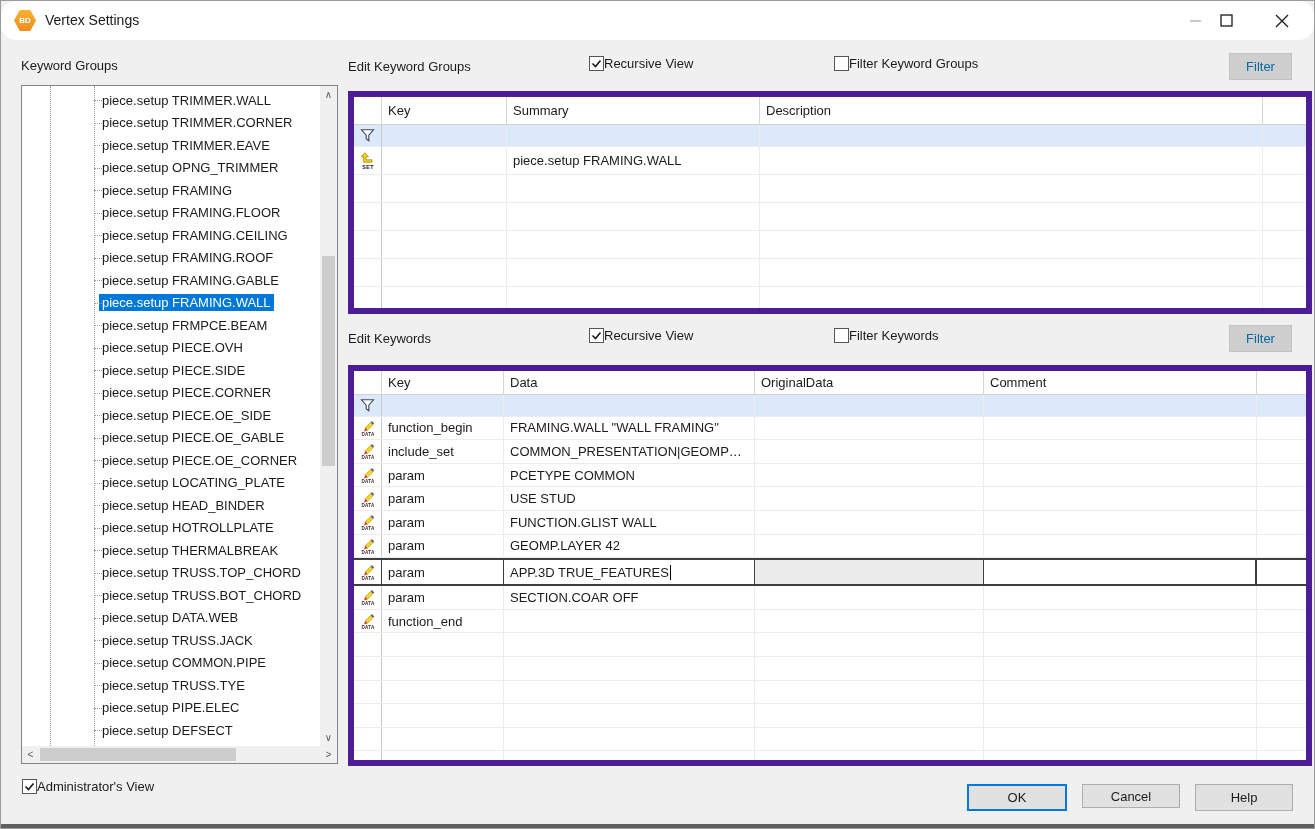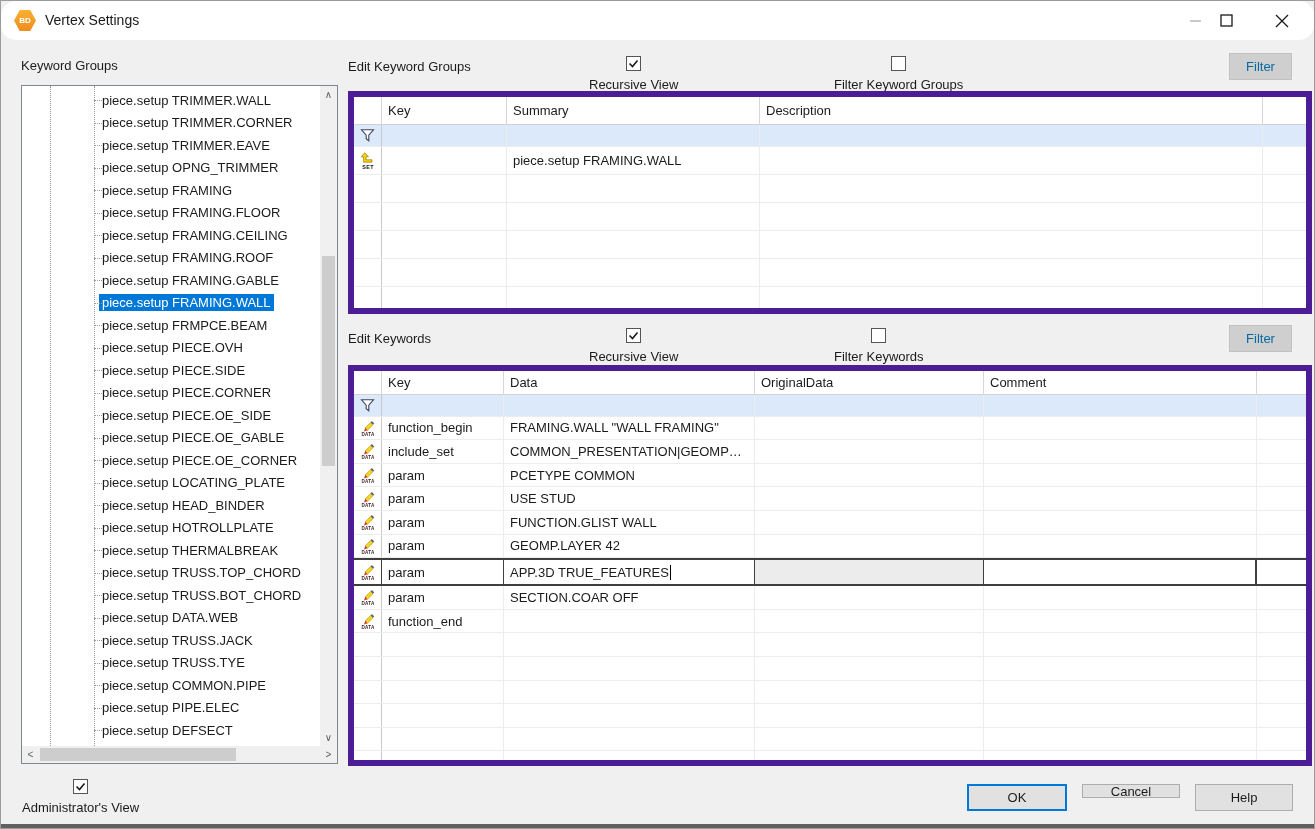--- a/index.html
+++ b/index.html
@@ -21,21 +21,21 @@
   .tree-item::before{content:'';position:absolute;left:72px;width:8px;top:50%;border-top:1px dotted #9a9a9a;}
   .tl{font-size:13px;color:#1b1b1b;padding:1px 3px;}
   .tl.sel{background:#0078d7;color:#fff;}
   
   .vscroll{position:absolute;right:0;top:0;bottom:17px;width:17px;background:#f0f0f0;}
   .vthumb{position:absolute;left:2px;right:2px;top:170px;height:210px;background:#cdcdcd;}
   .hscroll{position:absolute;left:0;right:0;bottom:0;height:17px;background:#f0f0f0;}
   .hthumb{position:absolute;top:2px;bottom:2px;left:18px;width:196px;background:#cdcdcd;}
   .sb-arrow{position:absolute;width:17px;height:17px;display:flex;align-items:center;justify-content:center;font-size:10px;color:#5d5d5d;background:#f0f0f0;}
   
-  .chk{position:absolute;display:flex;align-items:center;gap:6px;cursor:default;flex-direction:column;}
+  .chk{position:absolute;display:flex;align-items:center;cursor:default;}
   .chk .box{width:15px;height:15px;background:#fff;border:1px solid #555;box-sizing:border-box;display:flex;align-items:center;justify-content:center;}
   .chk .lbl{font-size:13px;color:#1b1b1b;white-space:nowrap;}
   
   .btn{position:absolute;font-size:13px;display:flex;align-items:center;justify-content:center;box-sizing:border-box;}
   .btn-disabled{background:#cfcfcf;border:1px solid #c2c2c2;color:#0369a1;}
   .btn-normal{background:#e1e1e1;border:1px solid #adadad;color:#1b1b1b;}
   .btn-default{background:#e1e1e1;border:2px solid #0078d7;color:#1b1b1b;}
   
   .tbl{position:absolute;background:#fff;border:6px solid #4c1d95;box-sizing:border-box;overflow:hidden;}
   .trow{display:flex;border-bottom:1px solid #ececec;box-sizing:border-box;align-items:stretch;}
@@ -158,24 +158,24 @@
         <div class="tree-item">
           <span class="tl">piece.setup TRUSS.BOT_CHORD</span>
         </div>
         <div class="tree-item">
           <span class="tl">piece.setup DATA.WEB</span>
         </div>
         <div class="tree-item">
           <span class="tl">piece.setup TRUSS.JACK</span>
         </div>
         <div class="tree-item">
+          <span class="tl">piece.setup COMMON.PIPE</span>
+        </div>
+        <div class="tree-item">
           <span class="tl">piece.setup TRUSS.TYE</span>
-        </div>
-        <div class="tree-item">
-          <span class="tl">piece.setup COMMON.PIPE</span>
         </div>
         <div class="tree-item">
           <span class="tl">piece.setup PIPE.ELEC</span>
         </div>
         <div class="tree-item">
           <span class="tl">piece.setup DEFSECT</span>
         </div>
       </div>
     <div class="vscroll">
       <div class="sb-arrow" style="top:0;left:0;">∧</div>
@@ -494,17 +494,17 @@
         <div class="tcell rowhead"></div>
         <div class="tcell " style="flex: 0 0 122px; width: 122px;"></div>
         <div class="tcell " style="flex: 0 0 251px; width: 251px;"></div>
         <div class="tcell " style="flex: 0 0 229px; width: 229px;"></div>
         <div class="tcell " style="flex: 0 0 273px; width: 273px;"></div>
         <div class="tcell filler"></div>
       </div>
     </div>
 
   <div class="btn btn-default" style="left:966px;top:783px;width:100px;height:27px;">OK</div>
-  <div class="btn btn-normal" style="left:1081px;top:783px;width:98px;height:14px;">Cancel</div>
+  <div class="btn btn-normal" style="left:1081px;top:783px;width:98px;height:24px;">Cancel</div>
   <div class="btn btn-normal" style="left:1194px;top:783px;width:98px;height:27px;">Help</div>
 
   <div class="bottom-strip"></div>
 </div>
 
 </body></html>

